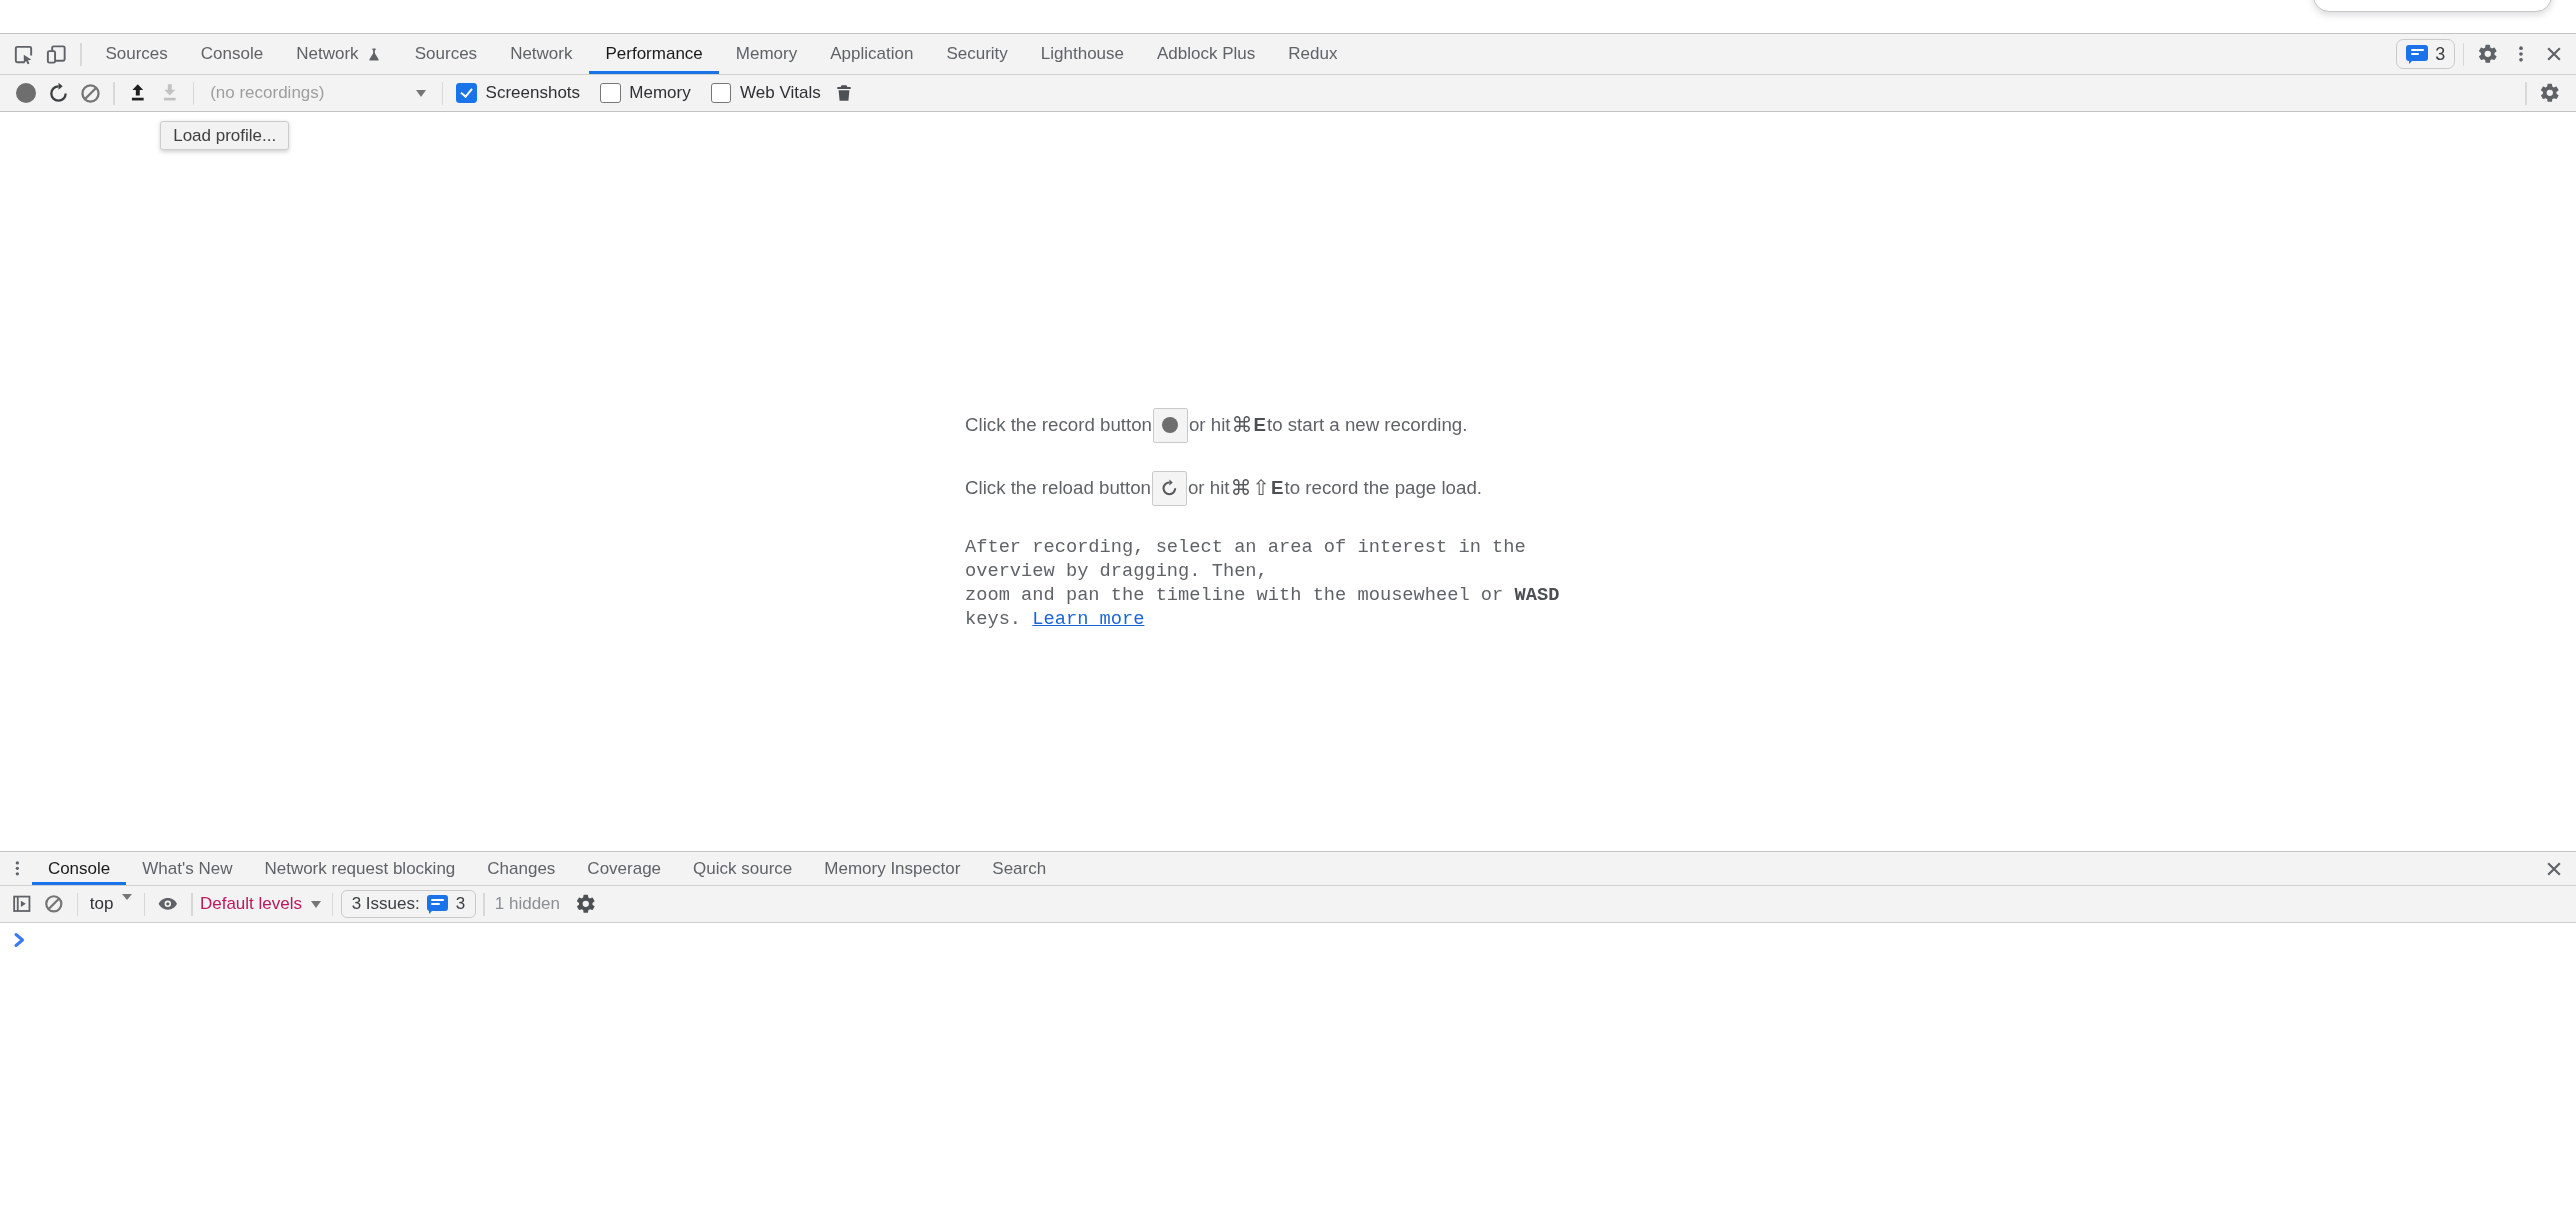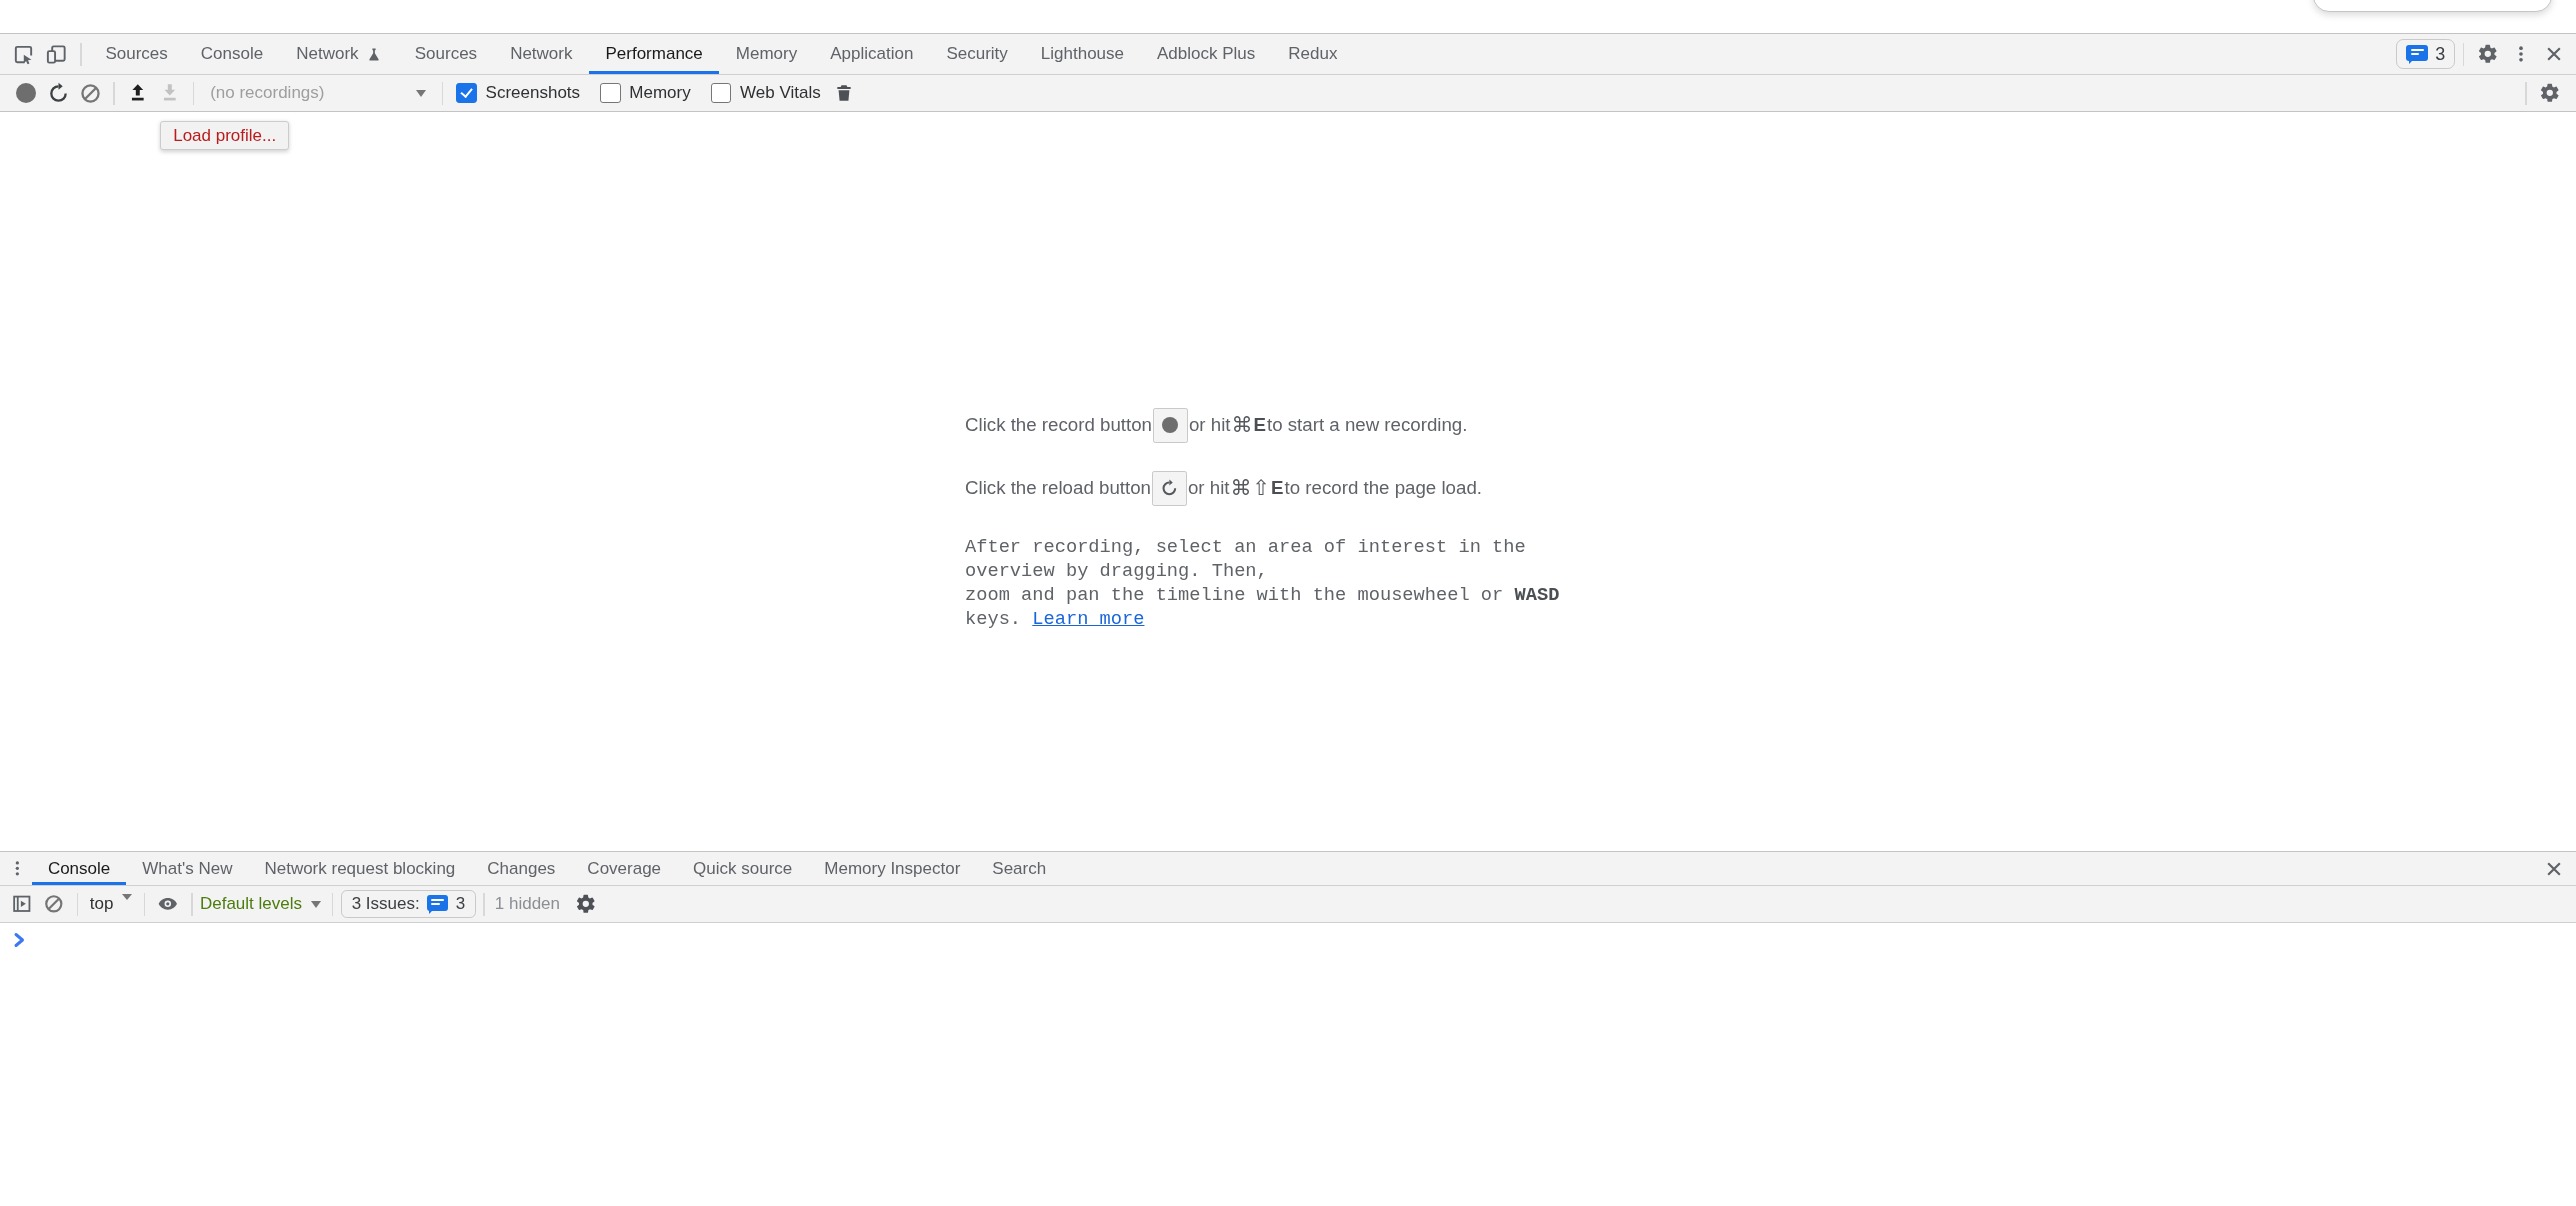--- a/index.html
+++ b/index.html
@@ -46,21 +46,21 @@
   .box{width:18.7px;height:18.7px;border:1.4px solid #767676;border-radius:2.9px;background:#fff;
        display:flex;align-items:center;justify-content:center;flex:none;}
   .box.checked{background:#1a73e8;border-color:#1a73e8;}
   .box.checked::after{content:"";width:5px;height:9.3px;border:solid #fff;border-width:0 2.2px 2.2px 0;
        transform:rotate(40deg);margin-top:-2.2px;}
   .toolbar-spacer{flex:1;}
 
   
   .tooltip{position:absolute;left:160px;top:121px;background:#f2f2f2;border:0.7px solid #cccccc;
        border-radius:2.9px;box-shadow:0 1.4px 4.3px rgba(0,0,0,.18);padding:3.6px 12.2px;
-       font-size:17px;color:#b91c1c;z-index:5;white-space:nowrap;}
+       font-size:17px;color:#404040;z-index:5;white-space:nowrap;}
 
   
   .landing{position:absolute;left:965px;top:405px;width:654px;font-size:18.7px;color:#5f6368;}
   .landing-row{display:flex;align-items:center;gap:1px;height:40px;white-space:nowrap;}
   .landing-row + .landing-row{margin-top:23px;}
   .mini-btn{width:33px;height:33px;background:#f4f4f4;border:1.4px solid #c9c9c9;border-radius:2.2px;
        display:flex;align-items:center;justify-content:center;flex:none;cursor:pointer;}
   .mini-dot{width:16px;height:16px;border-radius:50%;background:#6e6e6e;}
   .mod-key{font-size:21px;color:#55585c;}
   .keycap{font-weight:700;color:#513f4348;} 
@@ -82,21 +82,21 @@
 
   .console-toolbar{height:36px;background:#f3f3f3;border-bottom:1.4px solid #d0d0d0;
        display:flex;align-items:center;padding:0 8.6px 0 5.8px;}
   .context-select{display:flex;align-items:flex-start;gap:8.6px;font-size:17px;color:#303134;
        margin:0 4.3px;cursor:pointer;}
   .context-select .caret-down{border-left-width:5px;border-right-width:5px;border-top-width:6.5px;}
   .filter-input{flex:1;height:24.4px;margin:0 11.5px 0 7.2px;border:1.4px solid #d4d4d4;background:#fff;
        font-size:17px;color:#202124;padding:0 10px;border-radius:1.4px;outline:none;
        font-family:"Liberation Sans","DejaVu Sans",sans-serif;}
   .filter-input::placeholder{color:#8a8f94;}
-  .levels-select{display:flex;align-items:center;gap:8.6px;font-size:17px;color:#4d7c0f;
+  .levels-select{display:flex;align-items:center;gap:8.6px;font-size:17px;color:#be185d;
        margin-right:4.3px;cursor:pointer;white-space:nowrap;}
   .issues-chip2{display:flex;align-items:center;gap:7.2px;border:1.4px solid #c9c9c9;border-radius:5.8px;
        padding:2.9px 10px;cursor:pointer;white-space:nowrap;}
   .issues-chip2 .lbl{font-size:17px;color:#3c4043;}
   .hidden-lbl{font-size:17px;color:#8a8f94;margin:0 10px 0 2.9px;white-space:nowrap;}
   .prompt-row{display:flex;align-items:flex-start;padding:8.6px 0 0 13px;}
 
   .bubble{position:relative;width:21.6px;height:18.7px;flex:none;}
   .bubble .body{position:absolute;top:0;left:0;width:21.6px;height:16px;background:#1a73e8;border-radius:2.9px;}
   .bubble .tail{position:absolute;left:2.2px;top:14.4px;width:0;height:0;

